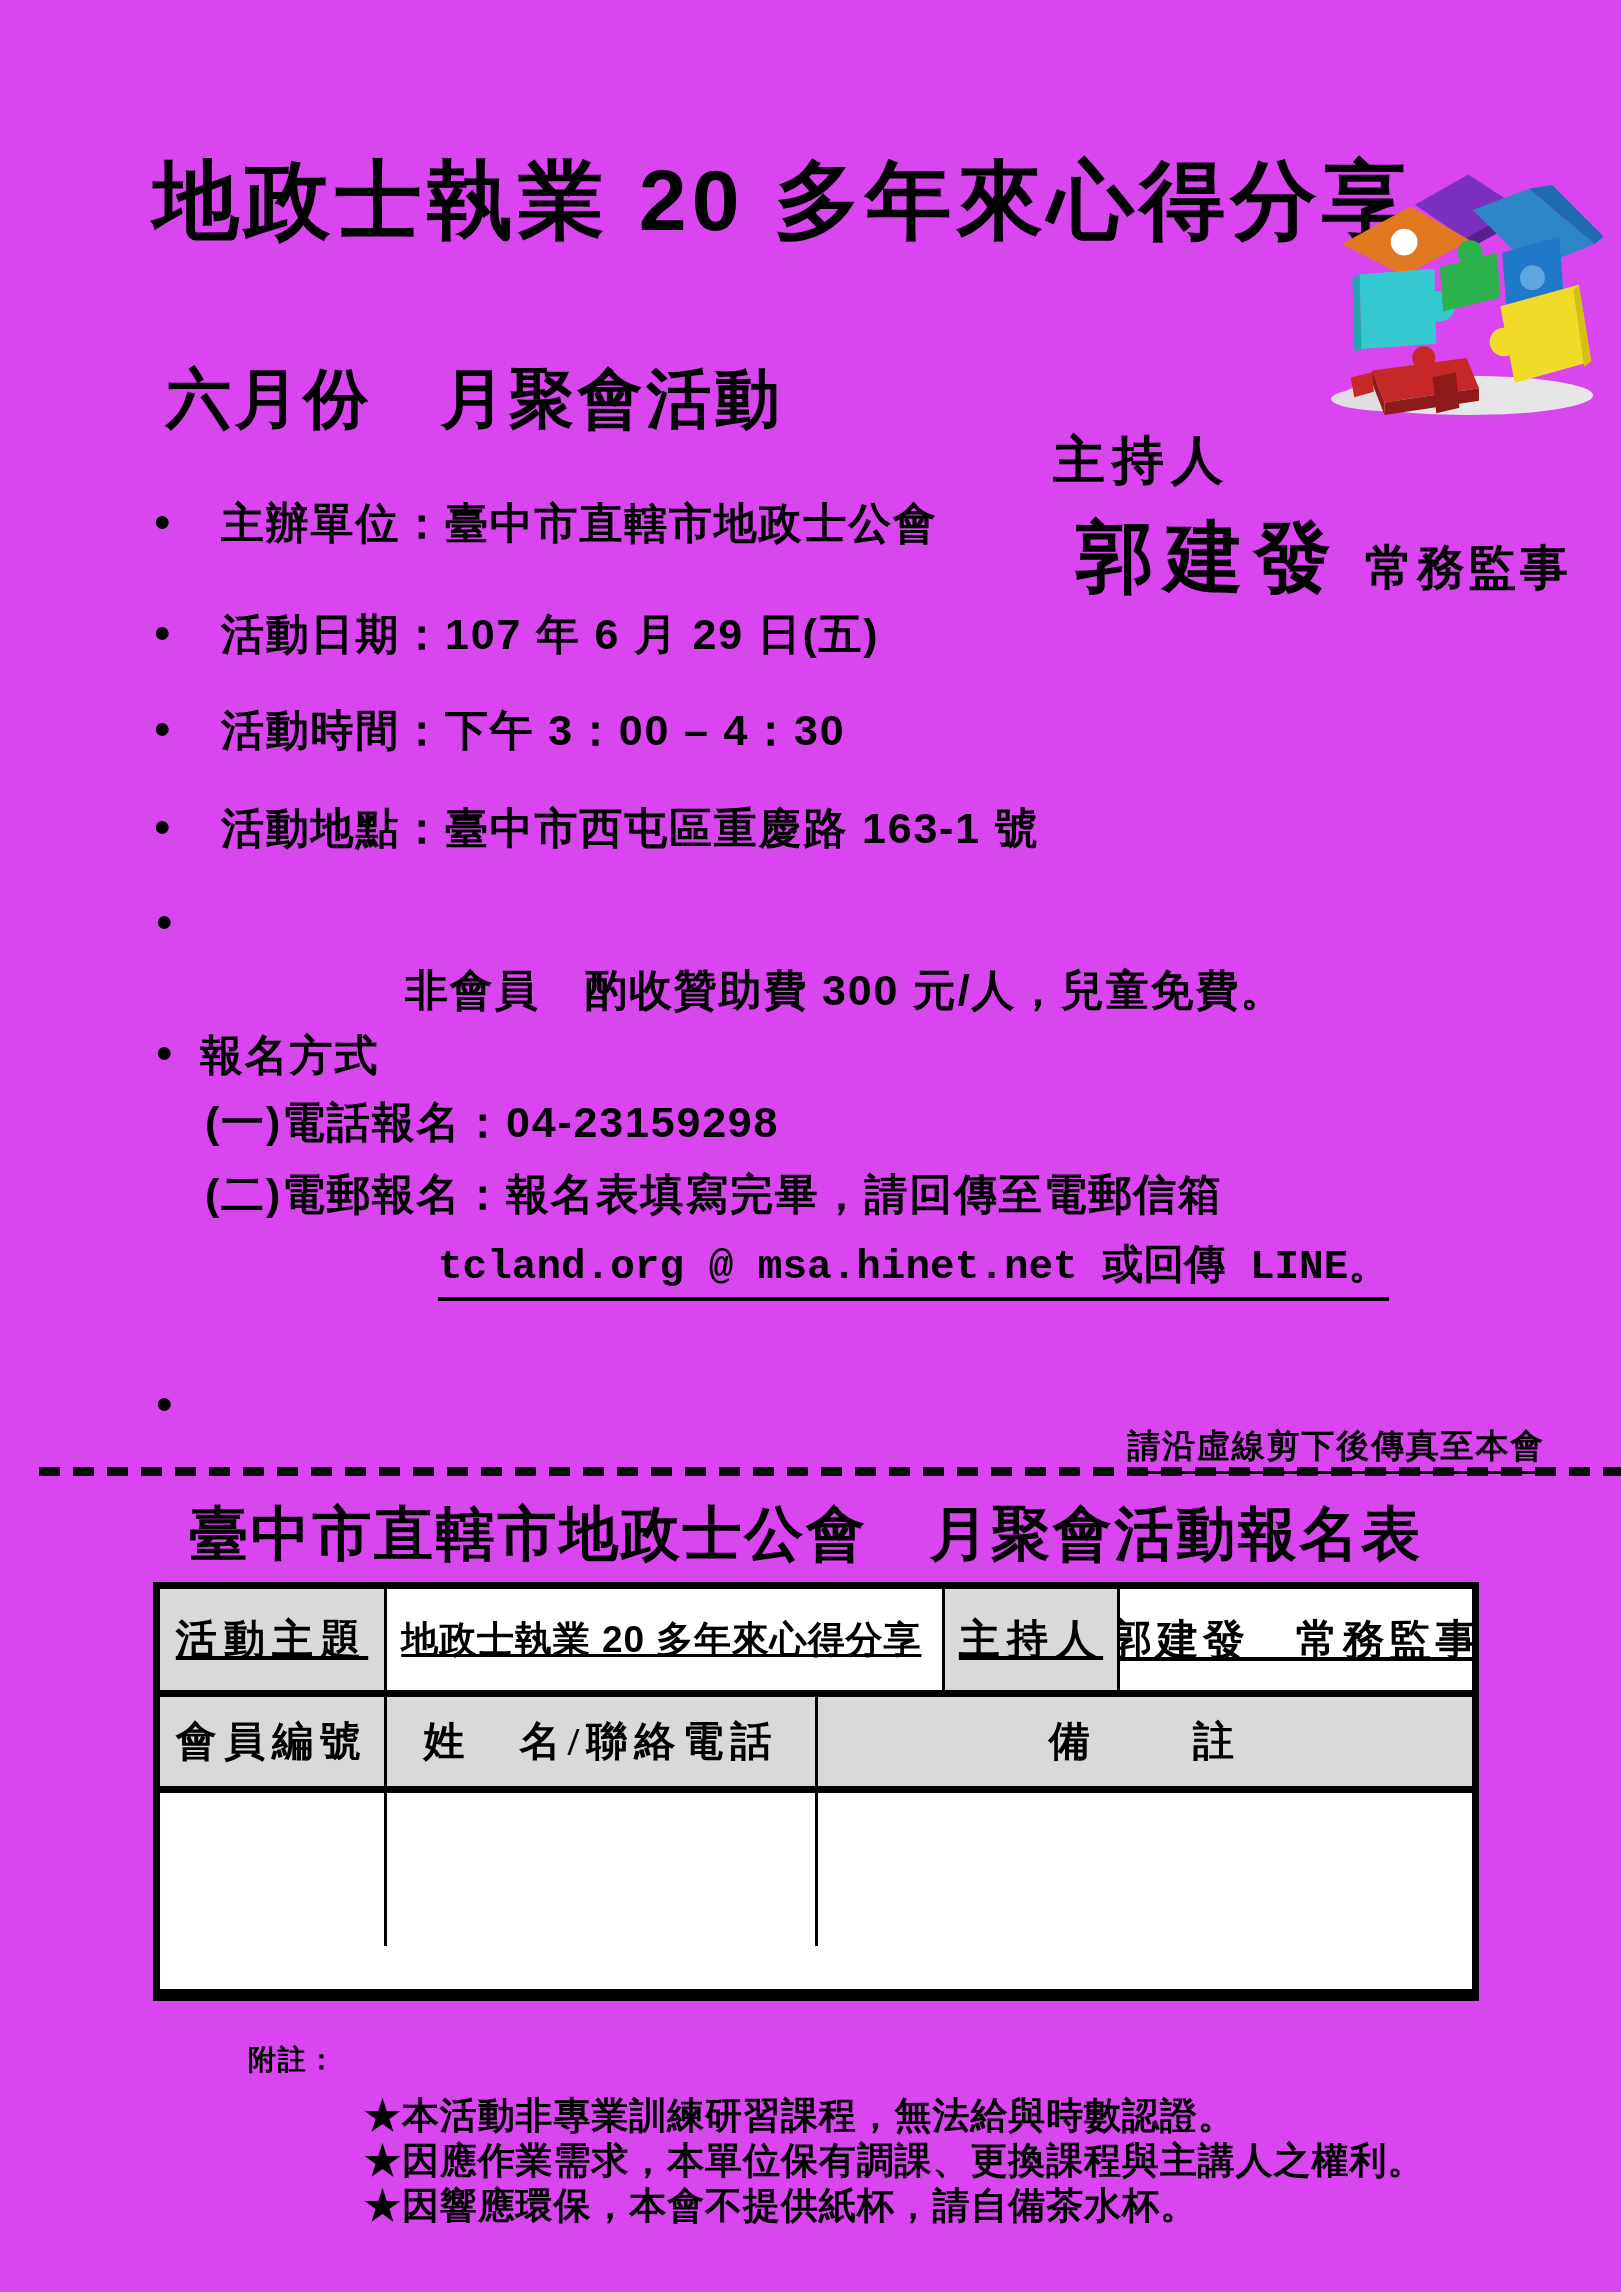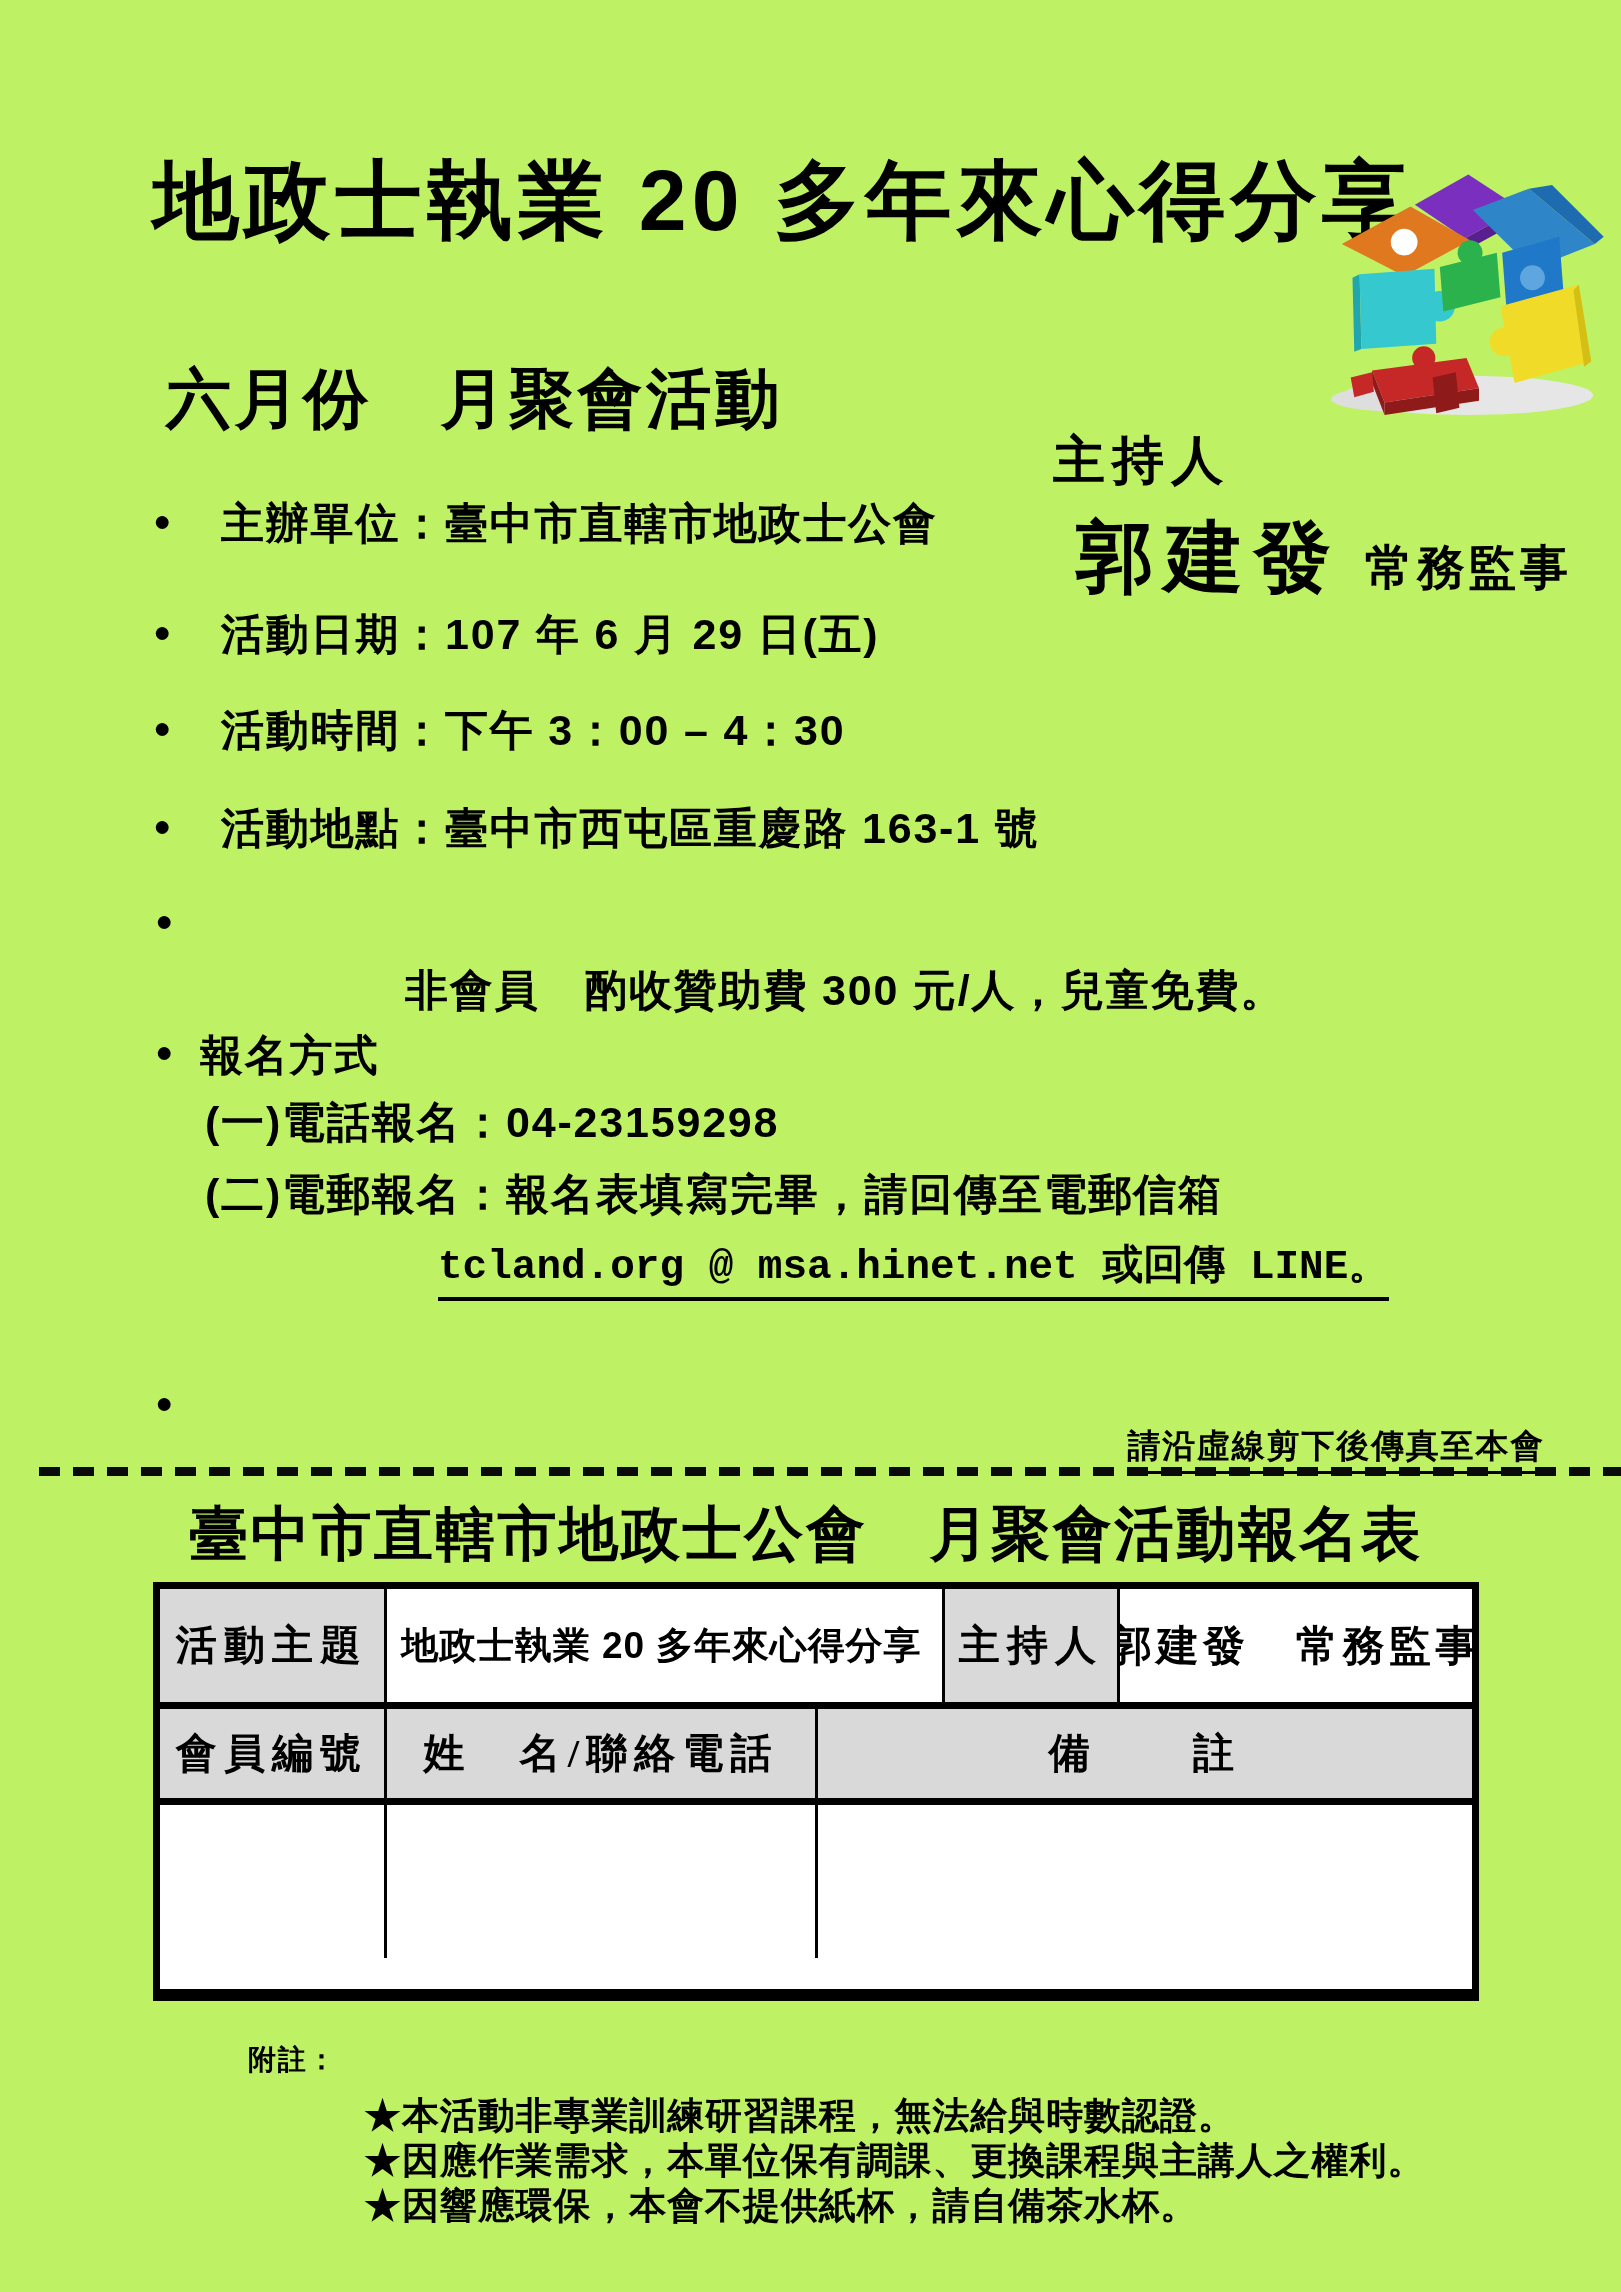--- a/index.html
+++ b/index.html
@@ -1,19 +1,19 @@
 <!DOCTYPE html>
 <html style="font-size:14.3px"><head>
 <meta charset="utf-8">
 <style>
   html,body{margin:0;padding:0;background:#888;}
   .page{
     position:relative;
     width:1622px;height:2293px;
-    background:#bef264;
+    background:#d946ef;
     overflow:hidden;
     font-family:"Liberation Sans",sans-serif;
     color:#000;
   }
   .abs{position:absolute;white-space:nowrap;}
 
   
   .doc-title{
     left:153px;top:143px;
     font-size:86px;font-weight:bold;letter-spacing:5.3px;
@@ -61,21 +61,21 @@
     left:189px;top:1495px;
     font-family:"Liberation Serif",serif;
     font-size:59px;font-weight:bold;letter-spacing:2.7px;
   }
   .regtable{
     left:153px;top:1582px;width:1326px;height:419px;
     border:7.1px solid #000;border-bottom-width:12.5px;
     box-sizing:border-box;background:#fff;
   }
   .trow{display:grid;box-sizing:border-box;}
-  .trow1{grid-template-columns:227px 558px 175px 1fr;height:120px;}
+  .trow1{grid-template-columns:227px 558px 175px 1fr;height:108px;text-decoration:underline;}
   .trow2{grid-template-columns:227px 431px 1fr;height:96px;}
   .trow3{grid-template-columns:227px 431px 1fr;height:153px;}
   .trow1,.trow2{border-bottom:7.1px solid #000;}
   .tcell{
     box-sizing:border-box;
     display:flex;align-items:center;justify-content:center;
     border-right:3.6px solid #000;
     overflow:hidden;white-space:nowrap;
   }
   .tcell:last-child{border-right:none;}

